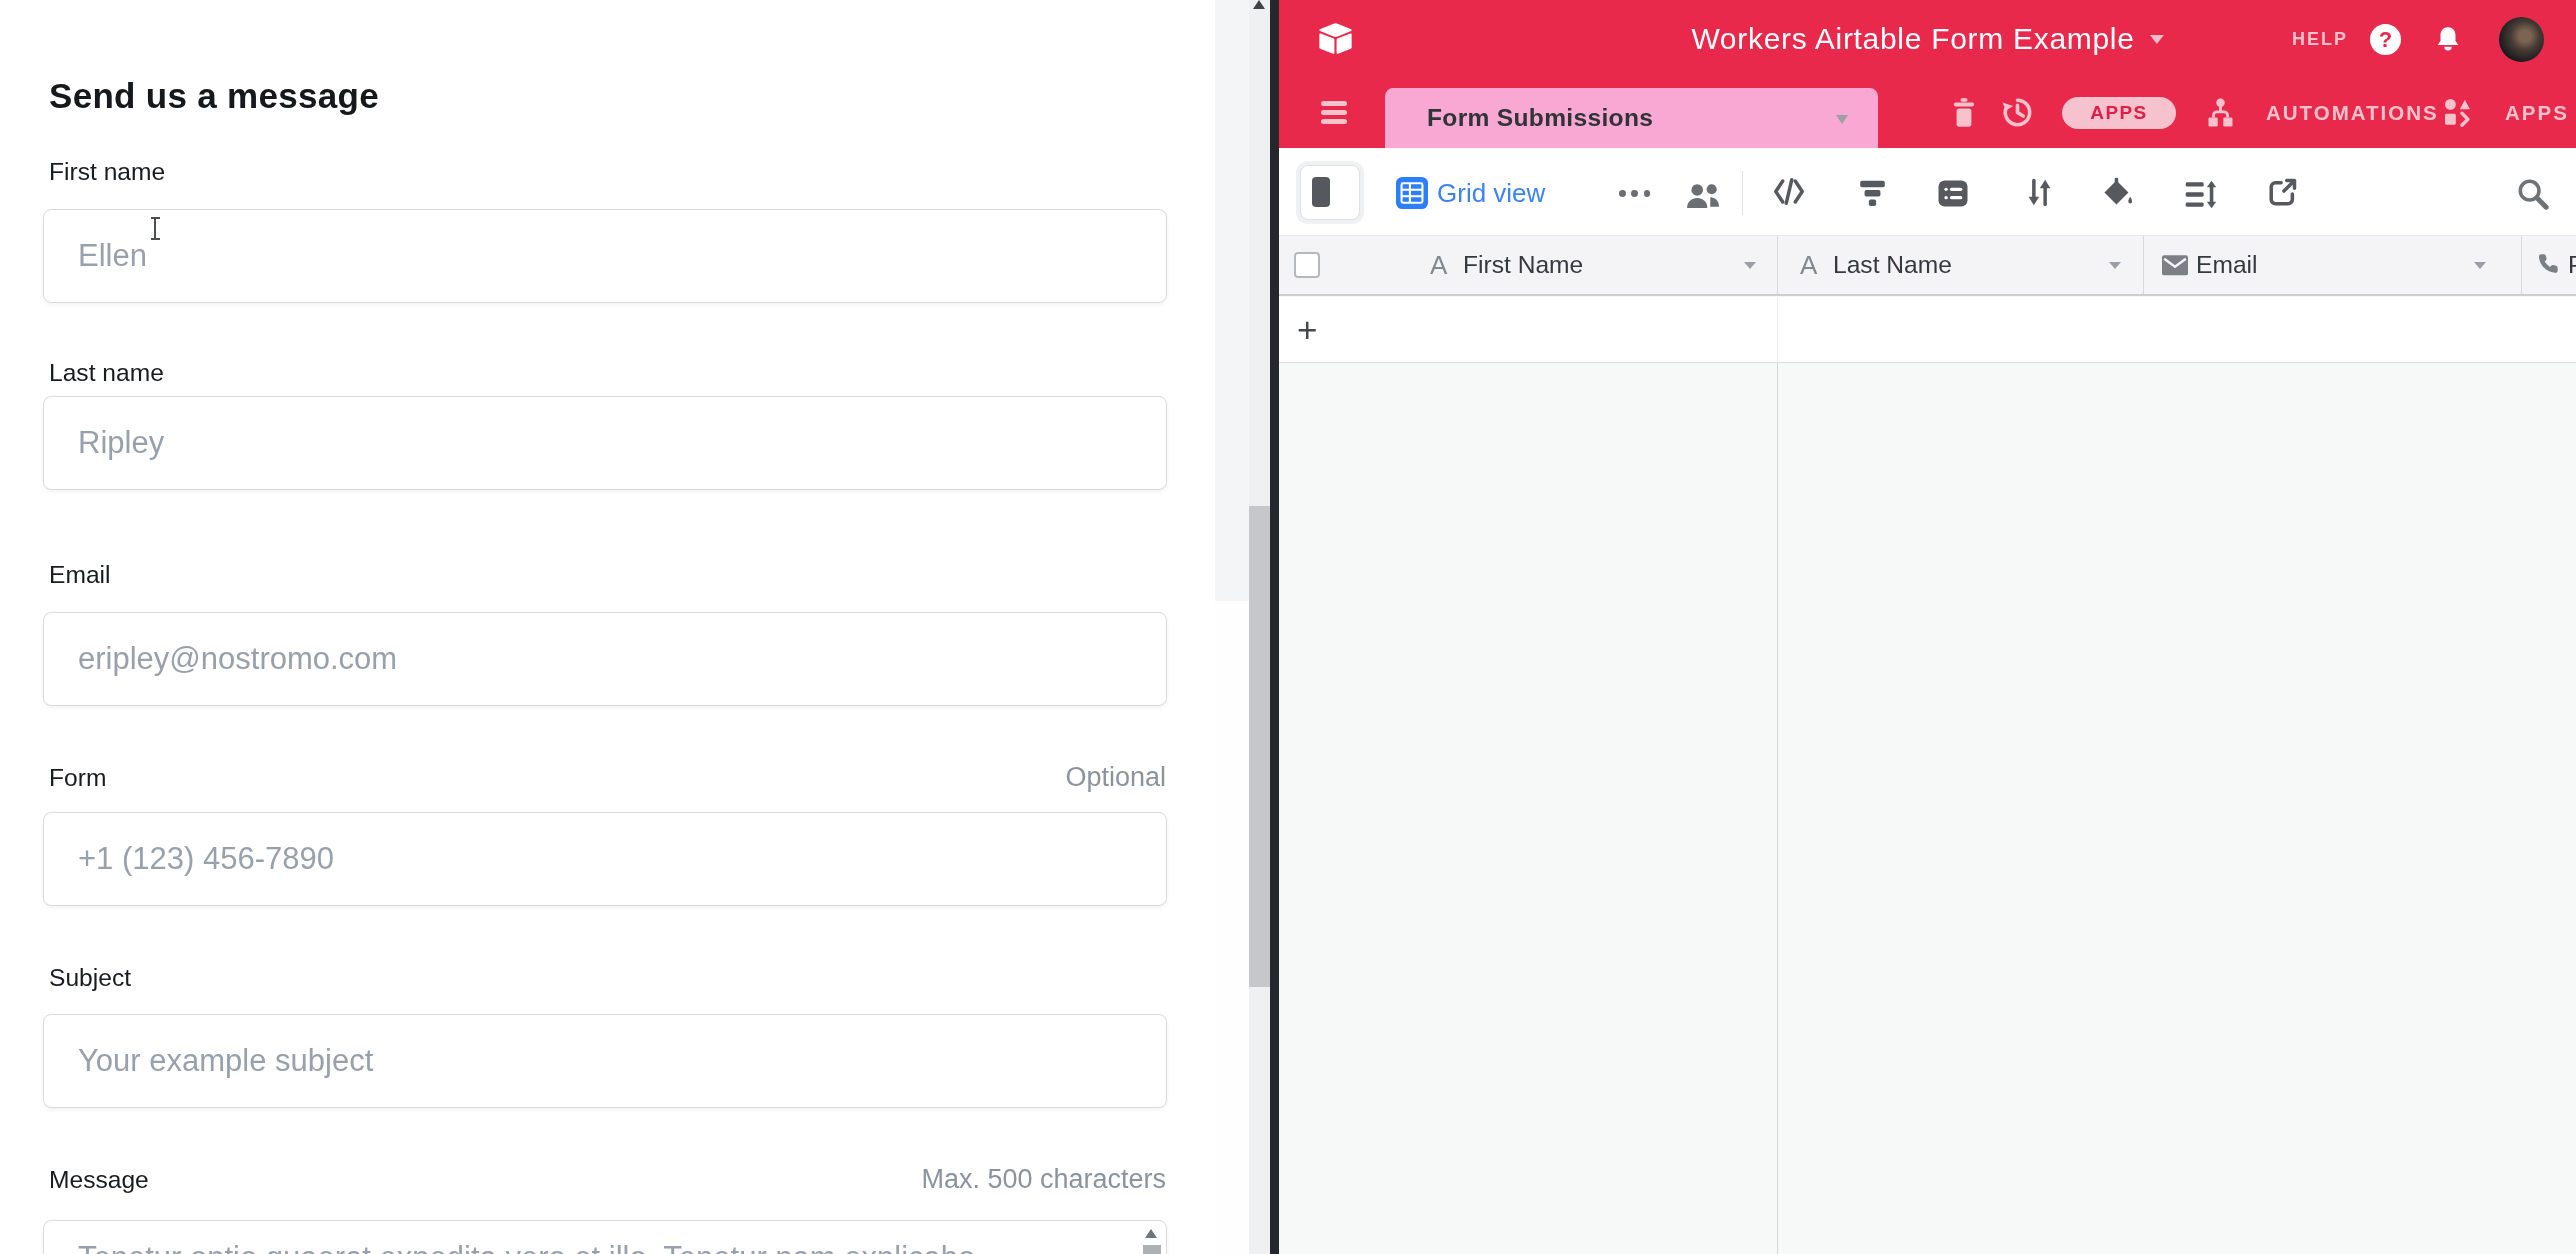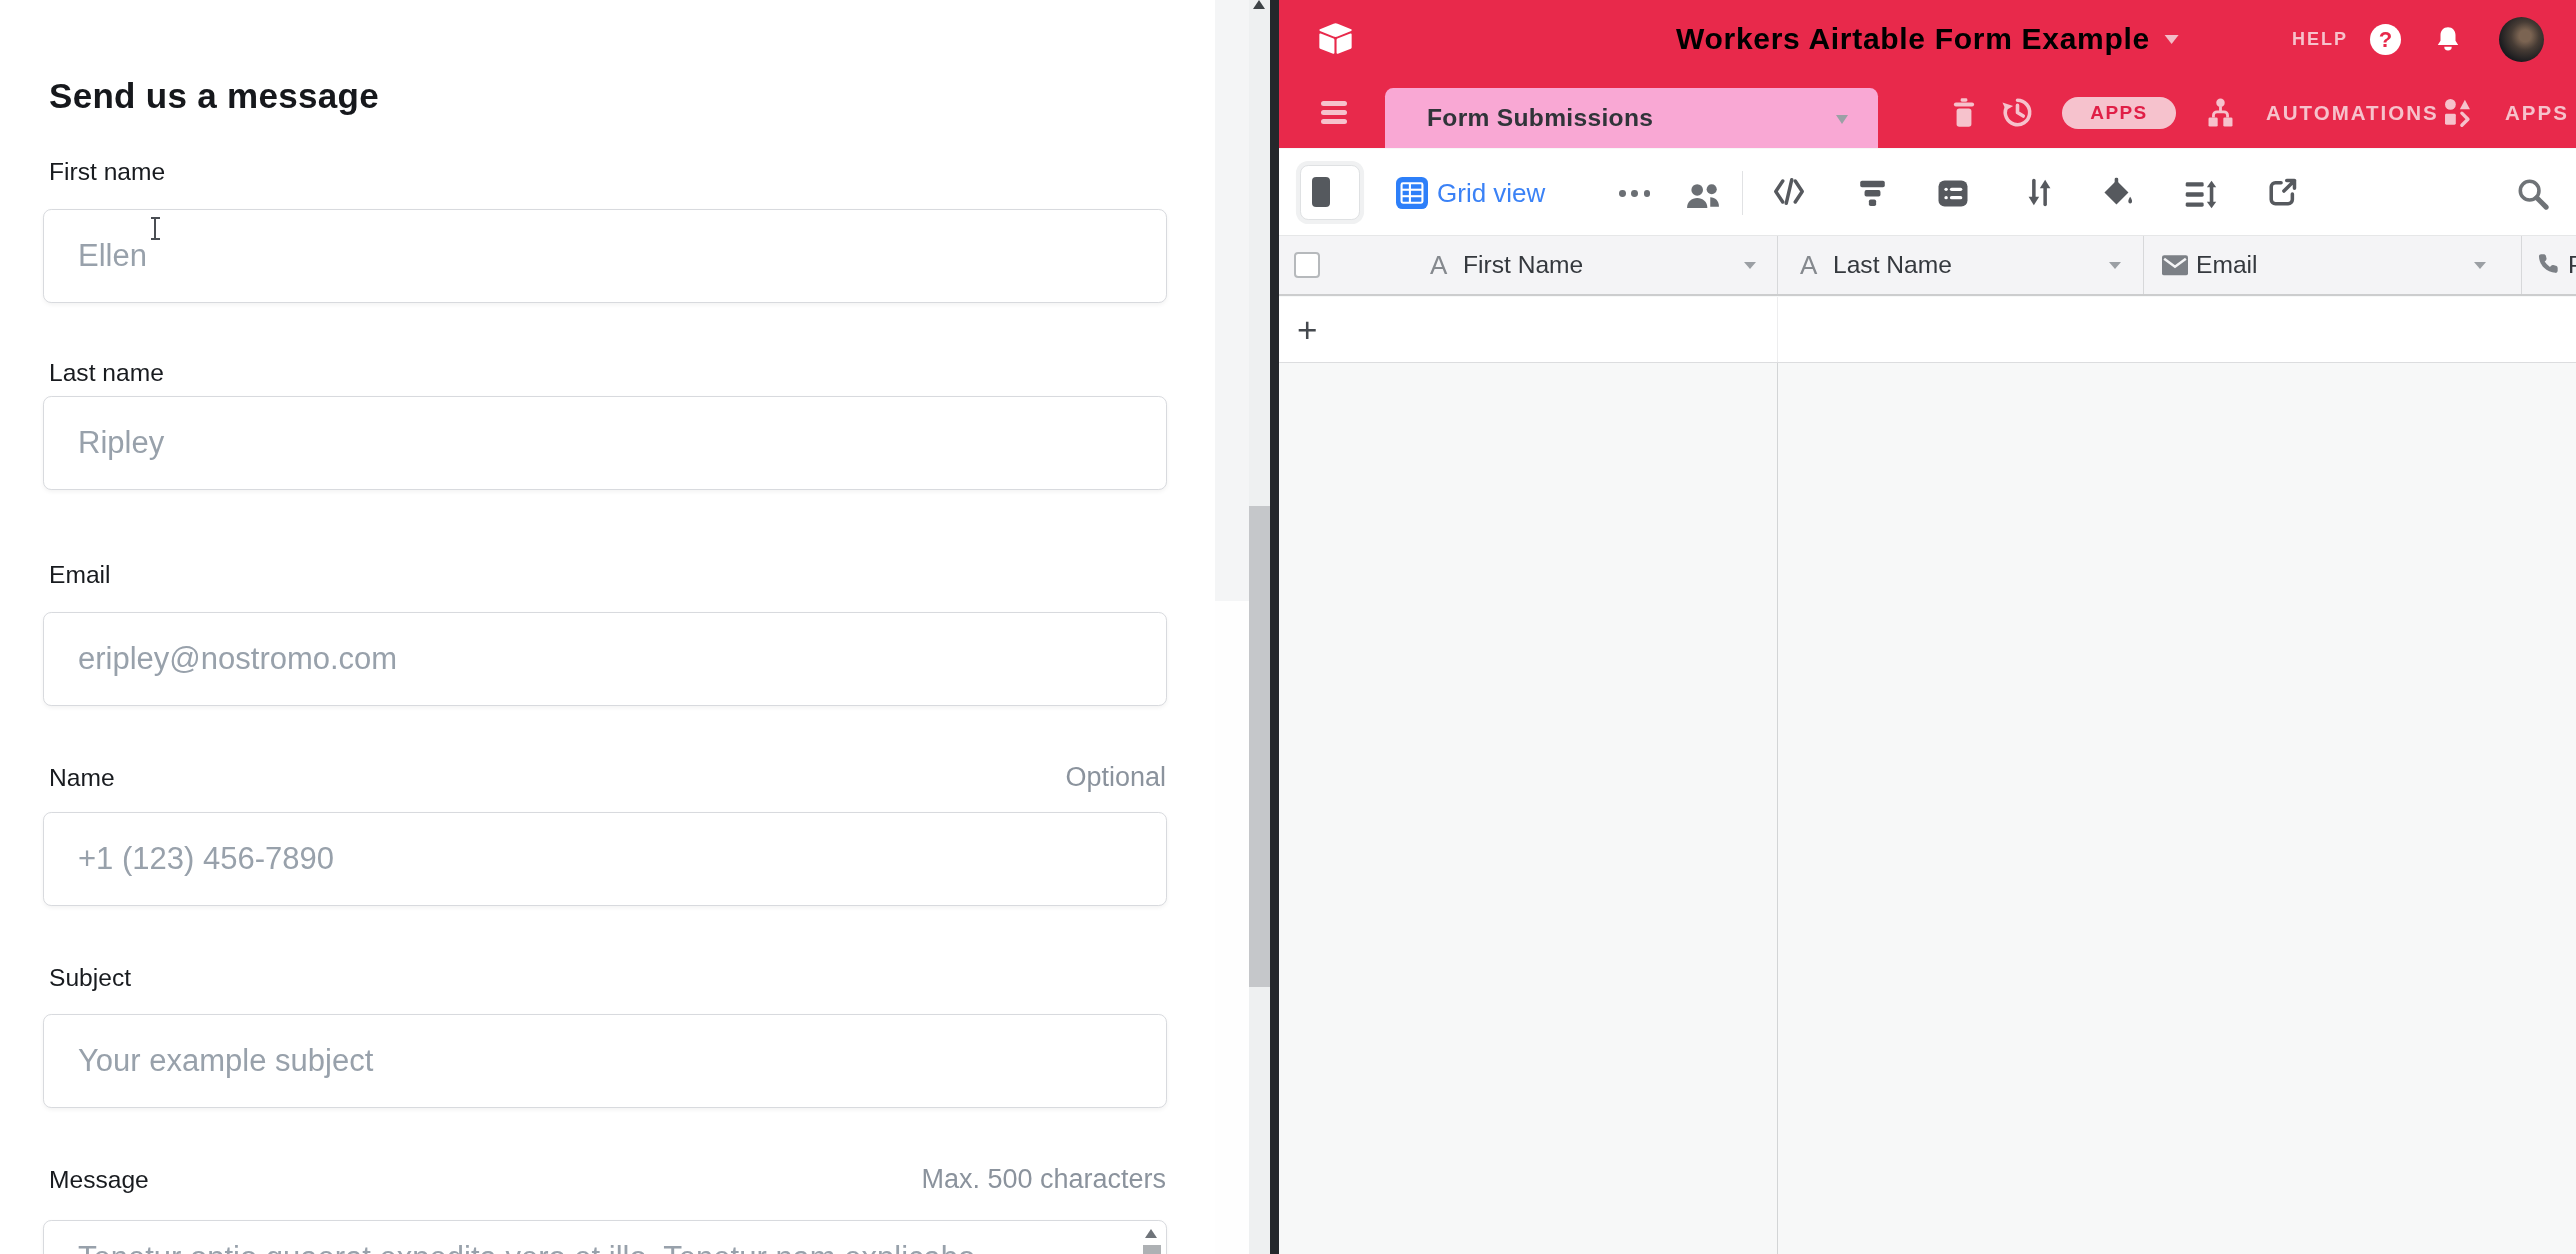--- a/index.html
+++ b/index.html
@@ -41,21 +41,21 @@
   .sb-up{position:absolute;left:1253px;top:0;width:0;height:0;
     border-left:6.8px solid transparent;border-right:6.8px solid transparent;border-bottom:9px solid #3e4347;}
   .win-divider{position:absolute;left:1270px;top:0;width:9.6px;height:1255px;background:#24272b;}
 
   
   #airtable{position:absolute;left:1279px;top:0;width:1297px;height:1255px;background:#f7f8f8;}
   .at-topbar{position:absolute;left:0;top:0;width:1297px;height:78px;background:var(--red);}
   .at-logo{position:absolute;left:38px;top:22px;}
   .title-group{position:absolute;left:50%;top:0;height:78px;transform:translateX(-50%);
     display:flex;align-items:center;gap:15px;}
-  .at-title{font-size:30px;font-weight:bold;color:#000000;letter-spacing:0.7px;white-space:nowrap;}
+  .at-title{font-size:30px;font-weight:normal;color:#ffffff;letter-spacing:0.7px;white-space:nowrap;}
   .caret-pink{width:0;height:0;border-left:7.5px solid transparent;border-right:7.5px solid transparent;border-top:9.6px solid #f3bcc7;}
   .help-label{position:absolute;left:1013px;top:0;height:78px;display:flex;align-items:center;
     font-size:18px;font-weight:bold;color:var(--pink);letter-spacing:2px;}
   .q-circle{position:absolute;left:1091px;top:24px;width:31px;height:31px;border-radius:50%;background:#fff;
     display:flex;align-items:center;justify-content:center;font-size:22px;font-weight:bold;color:var(--red);}
   .bell{position:absolute;left:1154px;top:24.6px;}
   .avatar{position:absolute;left:1220px;top:17px;width:45px;height:45px;border-radius:50%;
     background:radial-gradient(circle at 58% 42%, #7b6452 0 16%, #473c35 38%, #191a1e 72%);}
 
   .at-tabbar{position:absolute;left:0;top:78px;width:1297px;height:70px;background:var(--red);}
@@ -123,21 +123,21 @@
       <span class="flabel">Last name</span>
     </div>
     <input class="finput" style="top: 396px;" type="text" placeholder="Ripley">
 
     <div class="frow" style="top:561px">
       <span class="flabel">Email</span>
     </div>
     <input class="finput" style="top: 612px;" type="text" placeholder="eripley@nostromo.com">
 
     <div class="frow" style="top:762px">
-      <span class="flabel">Name</span>
+      <span class="flabel">Form</span>
       <span class="fnote">Optional</span>
     </div>
     <input class="finput" style="top: 812px;" type="text" placeholder="+1 (123) 456-7890">
 
     <div class="frow" style="top:964px">
       <span class="flabel">Subject</span>
     </div>
     <input class="finput" style="top: 1014px;" type="text" placeholder="Your example subject">
 
     <div class="frow" style="top:1164px">

